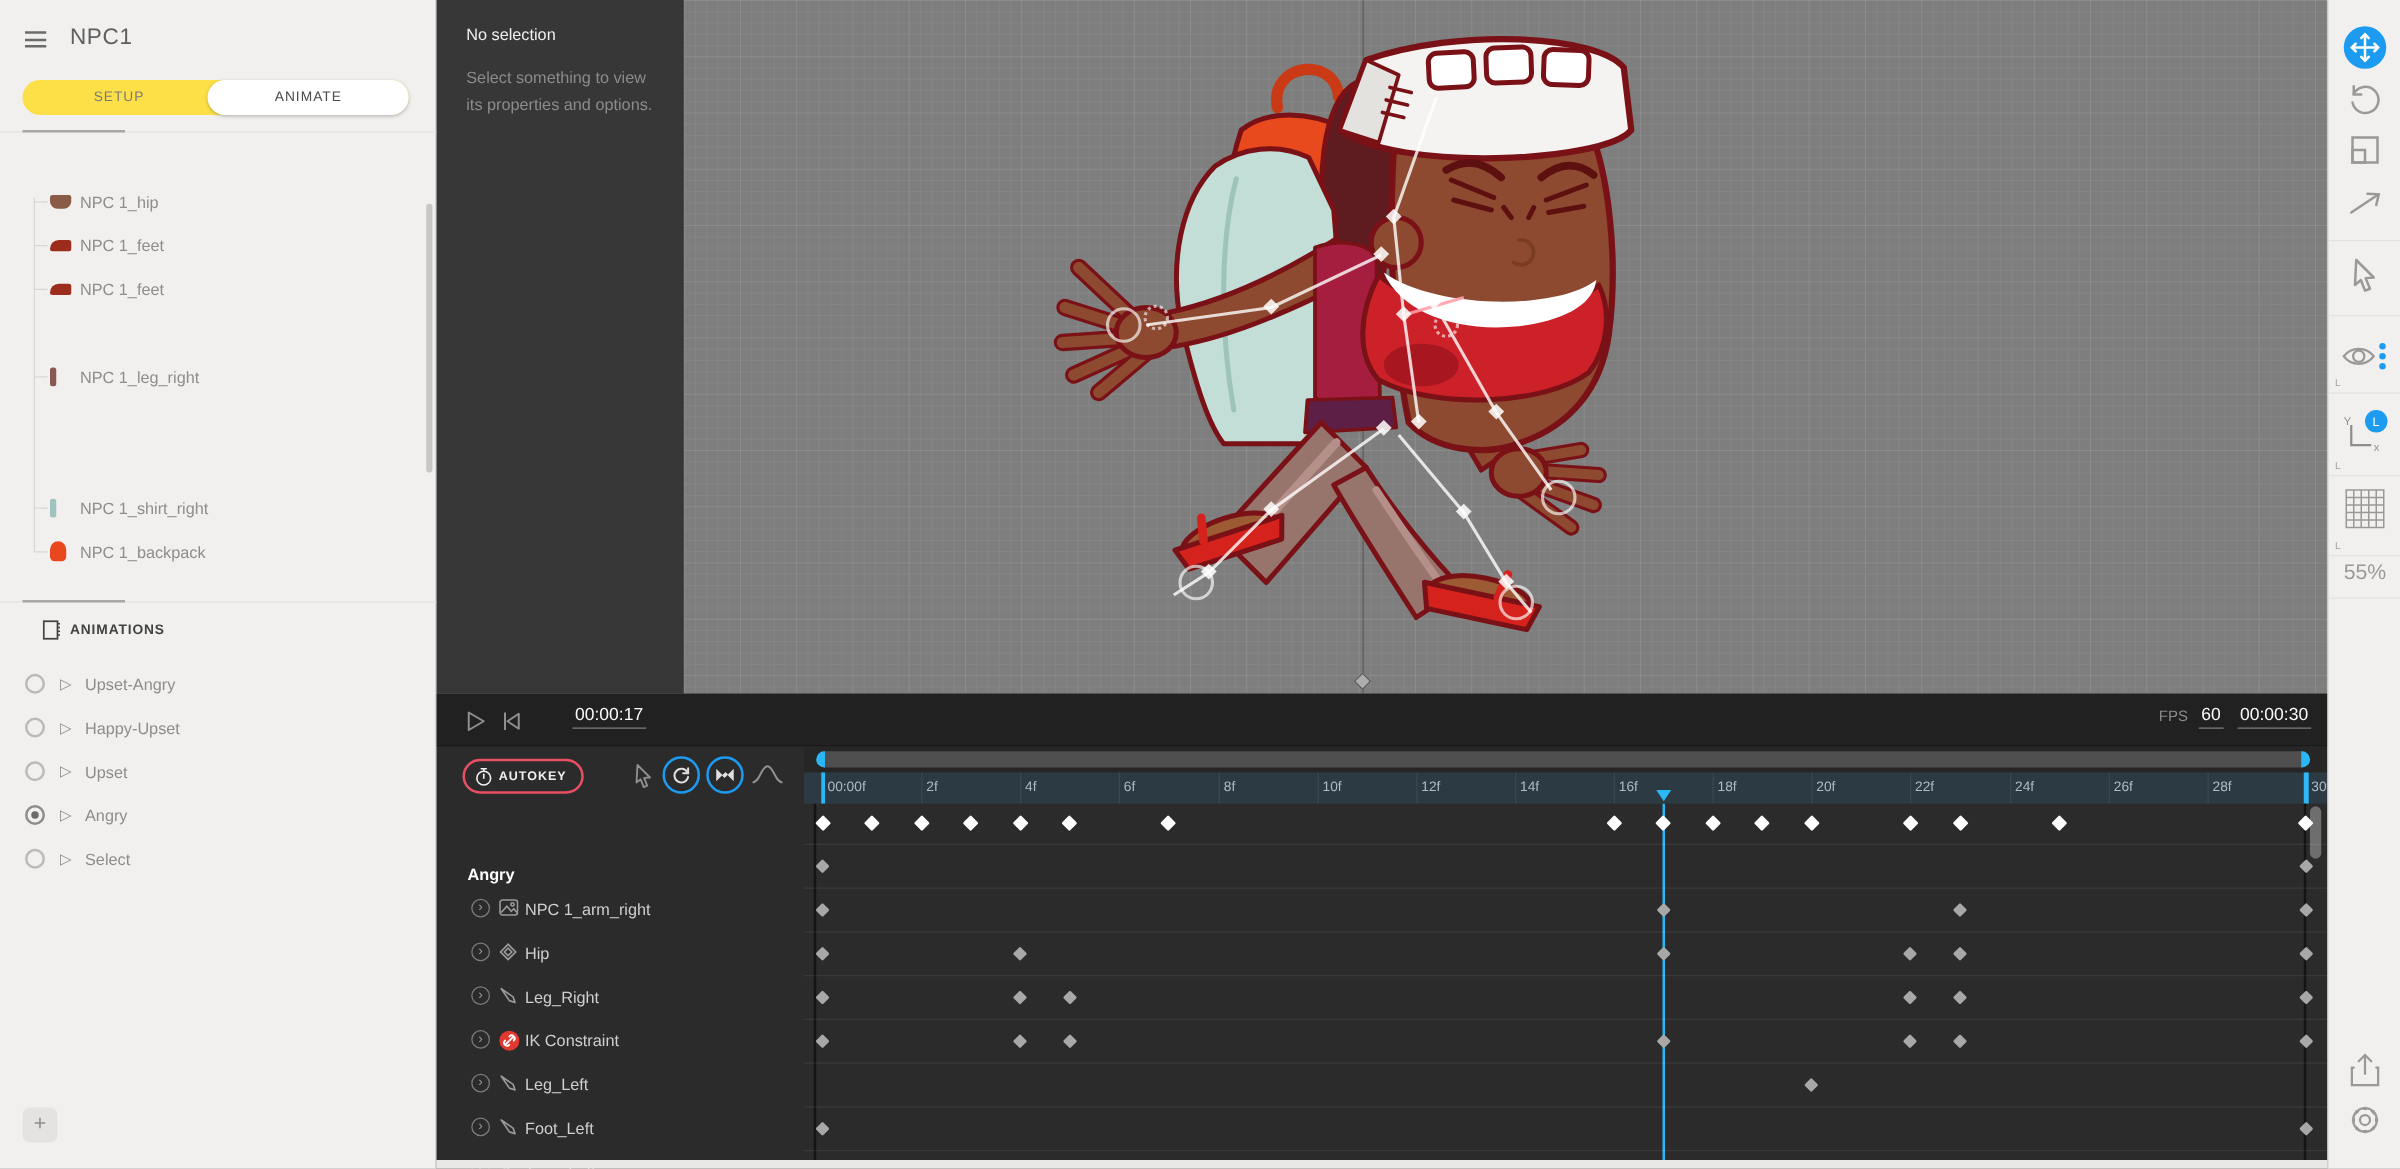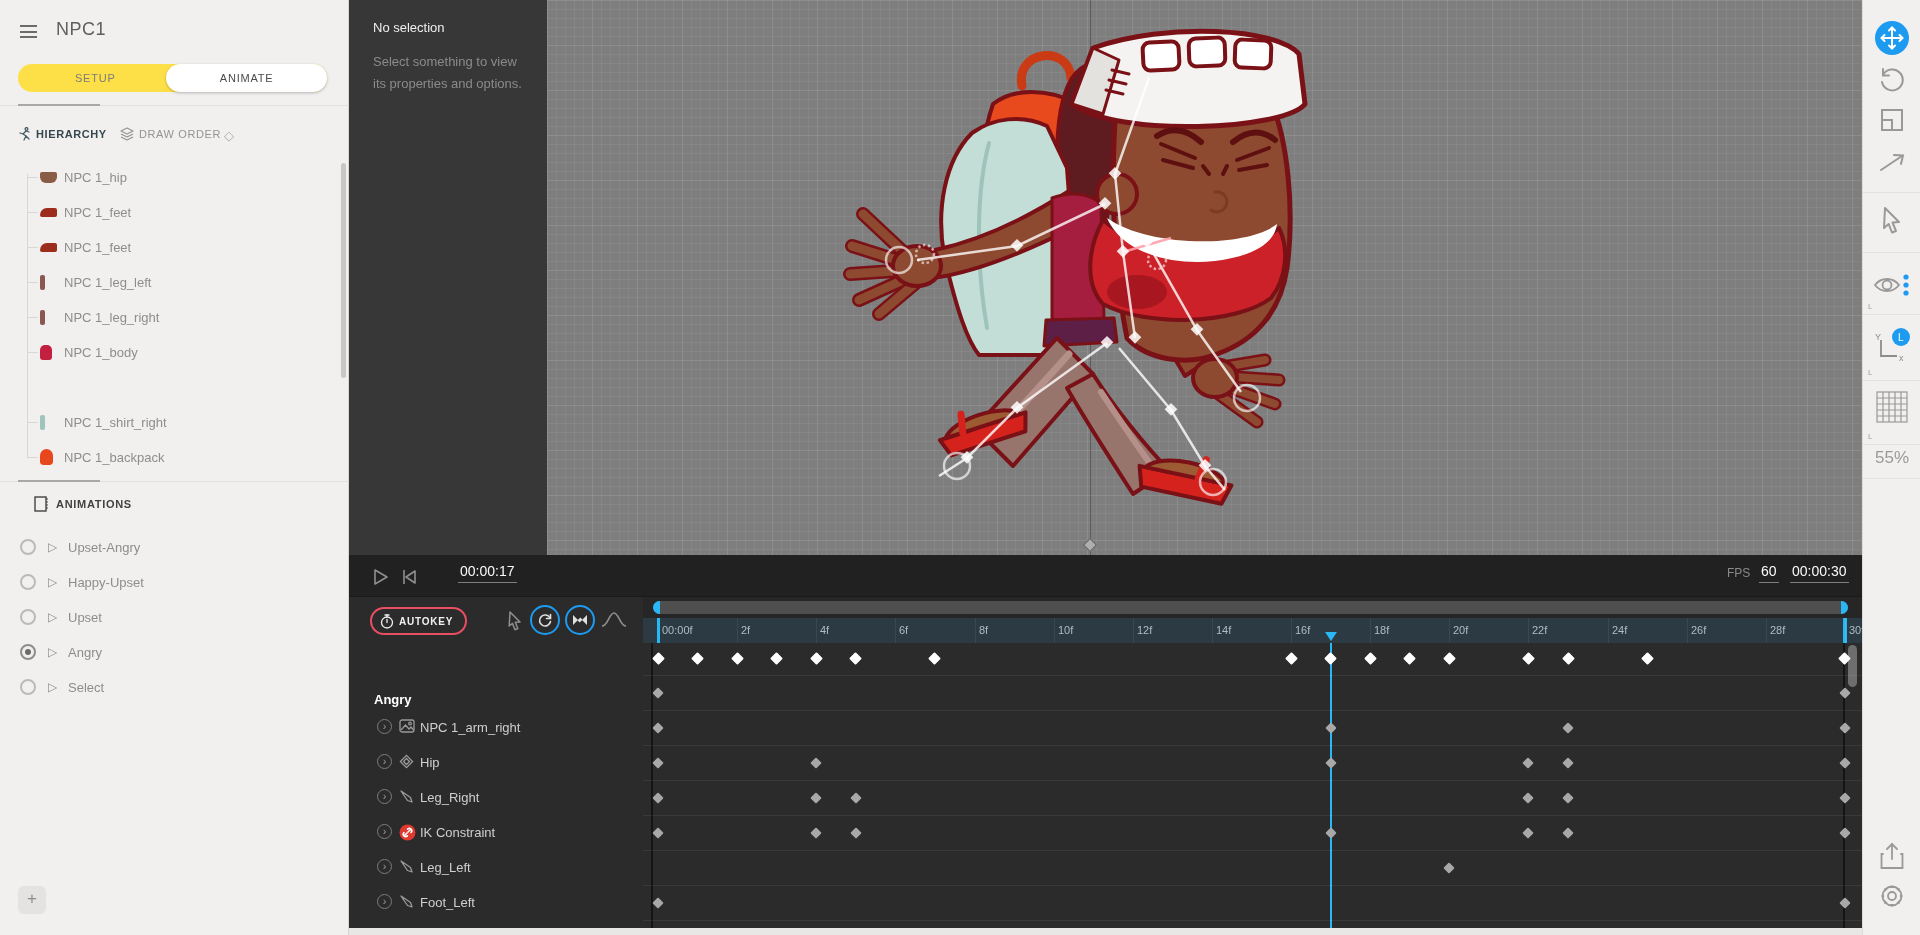--- a/index.html
+++ b/index.html
@@ -22,21 +22,21 @@
   .panel-divider { position:absolute; left:0; width:349px; height:1px; background:#e3e1e0; }
   .panel-divider .seg { position:absolute; left:18px; top:-1px; width:82px; height:2px; background:#a9a7a5; }
 
   #hier-tabs { position:absolute; left:0; top:124px; width:349px; height:26px; }
   .side-tab { position:absolute; display:flex; align-items:center; gap:5px; font-size:11px;
     letter-spacing:.6px; cursor:pointer; }
   #tab-hierarchy { left:18px; top:3px; color:#37474f; font-weight:bold; }
   #tab-draworder { left:120px; top:3px; color:#949392; }
   #draworder-diamond { position:absolute; left:224px; top:4px; color:#aaa8a6; font-size:13px; }
 
-  #hierarchy-list { position:absolute; left:0; top:160px; width:307px; height:315px; }
+  #hierarchy-list { position:absolute; left:0; top:144px; width:307px; height:315px; }
   #tree-vline { position:absolute; left:27px; top:14px; width:1px; height:283px; background:#d9d7d5; }
   .tree-row { position:absolute; left:0; width:340px; height:35px; cursor:pointer; }
   .tree-stub { position:absolute; left:27px; top:17px; width:11px; height:1px; background:#d9d7d5; }
   .tree-thumb { position:absolute; left:40px; }
   .tree-label { position:absolute; left:64px; top:10px; font-size:13px; color:#8f8d8c; }
   #hier-scrollbar { position:absolute; left:341px; top:163px; width:5px; height:215px;
     background:#c9c7c5; border-radius:3px; }
 
   #animations-header { position:absolute; left:18px; top:496px; display:flex; align-items:center; gap:7px;margin-left:16px; }
   #animations-header span { font-size:11px; font-weight:bold; letter-spacing:.7px; color:#424242; }
@@ -148,78 +148,42 @@
 
   <div id="mode-toggle">
     <div class="mode-tab" style="left:0">SETUP</div>
     <div class="mode-tab active" style="right:0">ANIMATE</div>
   </div>
 
   <div class="panel-divider" style="top:105px">
       <div class="seg"></div>
     </div>
 
-  <div id="hier-tabs">
-    <div class="side-tab" id="tab-hierarchy">
-      <span>
-        <svg width="13" height="14" viewBox="0 0 13 14">
-            <g stroke="#455a64" stroke-width="1.3" fill="none" stroke-linecap="round">
-              <circle cx="8.5" cy="2" r="1.4"></circle>
-              <path d="M8 4 L5 7 L8 9 M5 7 L2 6 M8 9 L6 13 M8 9 L11 12 M8 4 L11 5"></path>
-            </g>
-          </svg>
-      </span>
-      <span>HIERARCHY</span>
-    </div>
-    <div class="side-tab" id="tab-draworder">
-      <span>
-        <svg width="14" height="14" viewBox="0 0 14 14">
-            <g stroke="#949392" stroke-width="1.2" fill="none" stroke-linejoin="round">
-              <path d="M7 1 L13 4 L7 7 L1 4 Z"></path>
-              <path d="M1 7 L7 10 L13 7"></path>
-              <path d="M1 10 L7 13 L13 10"></path>
-            </g>
-          </svg>
-      </span>
-      <span>DRAW ORDER</span>
-    </div>
-    <div id="draworder-diamond">◇</div>
-  </div>
 
   <div id="hierarchy-list">
     <div id="tree-vline"></div>
   <div class="tree-row" style="top: 0px;">
         <div class="tree-stub"></div>
         <div class="tree-thumb" style="top:12px;width:17px;height:11px;background:#8a5c46;border-radius:2px 2px 6px 6px"></div>
         <div class="tree-label">NPC 1_hip</div>
       </div>
       <div class="tree-row" style="top: 35px;">
         <div class="tree-stub"></div>
         <div class="tree-thumb" style="top:13px;width:17px;height:9px;background:#9c2c1b;border-radius:7px 2px 2px 2px"></div>
         <div class="tree-label">NPC 1_feet</div>
       </div>
       <div class="tree-row" style="top: 70px;">
         <div class="tree-stub"></div>
         <div class="tree-thumb" style="top:13px;width:17px;height:9px;background:#9c2c1b;border-radius:7px 2px 2px 2px"></div>
         <div class="tree-label">NPC 1_feet</div>
       </div>
-      <div class="tree-row" style="top: 105px;">
-        <div class="tree-stub"></div>
-        <div class="tree-thumb" style="top:10px;width:5px;height:15px;background:#8a5850;border-radius:2px"></div>
-        <div class="tree-label">NPC 1_leg_left</div>
-      </div>
       <div class="tree-row" style="top: 140px;">
         <div class="tree-stub"></div>
         <div class="tree-thumb" style="top:10px;width:5px;height:15px;background:#8a5850;border-radius:2px"></div>
         <div class="tree-label">NPC 1_leg_right</div>
-      </div>
-      <div class="tree-row" style="top: 175px;">
-        <div class="tree-stub"></div>
-        <div class="tree-thumb" style="top:10px;width:12px;height:15px;background:#c32040;border-radius:5px 5px 3px 3px"></div>
-        <div class="tree-label">NPC 1_body</div>
       </div>
       <div class="tree-row" style="top: 245px;">
         <div class="tree-stub"></div>
         <div class="tree-thumb" style="top:10px;width:5px;height:15px;background:#9fc3bd;border-radius:2px"></div>
         <div class="tree-label">NPC 1_shirt_right</div>
       </div>
       <div class="tree-row" style="top: 280px;">
         <div class="tree-stub"></div>
         <div class="tree-thumb" style="top:9px;width:13px;height:16px;background:#e8471d;border-radius:7px 7px 4px 4px"></div>
         <div class="tree-label">NPC 1_backpack</div>

